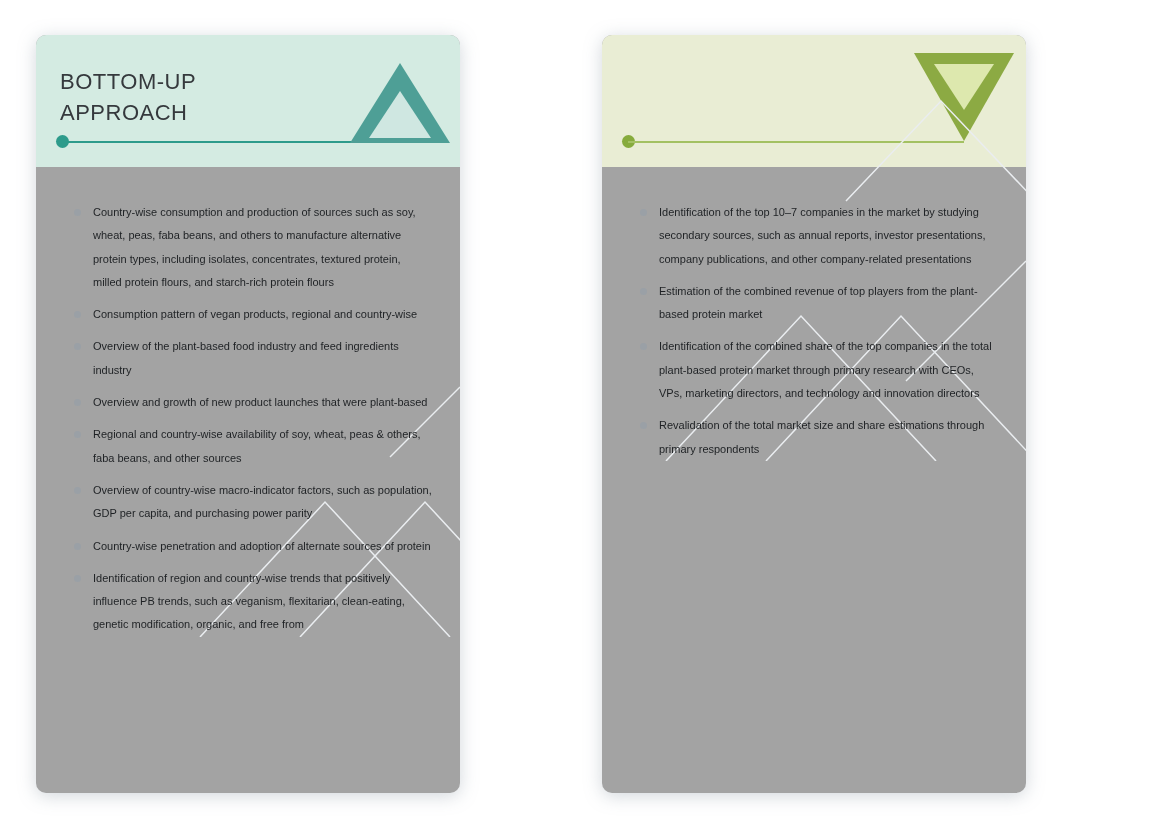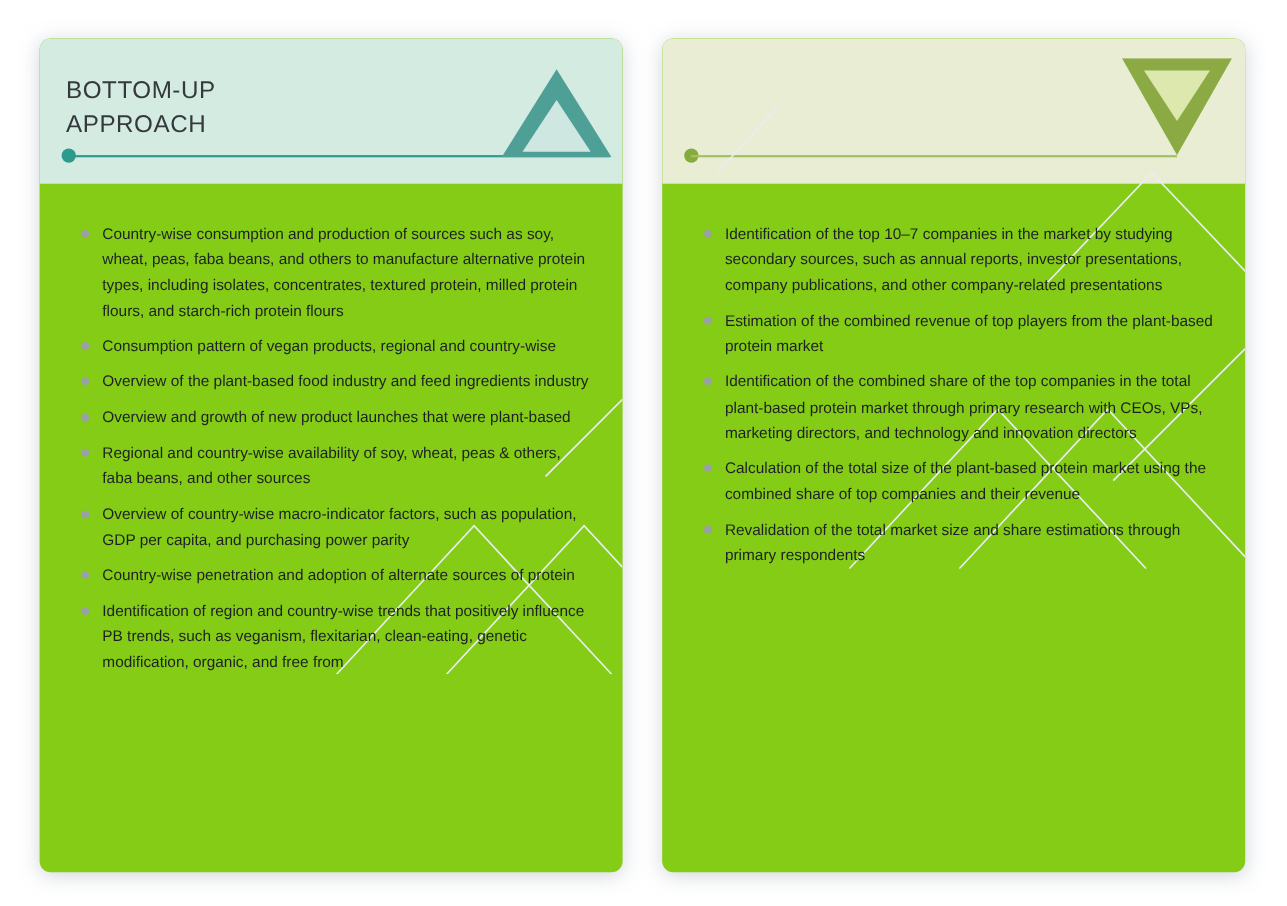--- a/index.html
+++ b/index.html
@@ -5,22 +5,22 @@
   html, body { margin: 0; padding: 0; }
   body {
     width: 1170px; height: 824px;
     background: #ffffff;
     font-family: "Liberation Sans", sans-serif;
     overflow: hidden;
   }
   .stage { position: relative; width: 1170px; height: 824px; }
 
   .card {
-    position: absolute; top: 35px; width: 530px; height: 758px;
-    background: #84cc16; border-radius: 10px;
+    position: absolute; top: 35px; width: 424px; height: 758px;
+    background: #a3a3a3; border-radius: 10px;
     box-shadow: 0 3px 18px rgba(125, 140, 155, 0.35);
     overflow: hidden;
   }
   .card.left  { left: 36px; }
   .card.right { left: 602px; }
 
   .card-header { position: relative; height: 132px; background: var(--hbg); }
 
   .panel-title {
     position: absolute; left: 24px; top: 31px; width: 200px;
@@ -43,21 +43,21 @@
 
   .tri { position: absolute; }
   .left  .tri { right: 10px; top: 28px; }
   .right .tri { right: 12px; top: 18px; }
 
   .card-body { position: relative; padding: 34px 28px 0 38px; }
 
   ul.bullets { list-style: none; margin: 0; padding: 0; position: relative; z-index: 1; }
   ul.bullets li {
     display: flex; gap: 12px; margin-bottom: 9px;
-    font-size: 14px; line-height: 23.3px; color: #1e2124;
+    font-size: 11px; line-height: 23.3px; color: #1e2124;
   }
   ul.bullets .dot {
     flex: 0 0 auto; width: 7px; height: 7px; border-radius: 50%;
     background: #9aa0a6; margin-top: 8px;
   }
 
   .watermark {
     position: absolute; bottom: 0; right: 0; z-index: 0;
     pointer-events: none;
   }
@@ -146,23 +146,19 @@
         <li>
             <span class="dot"></span>
             <span>Estimation of the combined revenue of top players from the plant-based protein market</span>
           </li>
         <li>
             <span class="dot"></span>
             <span>Identification of the combined share of the top companies in the total plant-based protein market through primary research with CEOs, VPs, marketing directors, and technology and innovation directors</span>
           </li>
         <li>
             <span class="dot"></span>
-            <span>Calculation of the total size of the plant-based protein market using the combined share of top companies and their revenue</span>
-          </li>
-        <li>
-            <span class="dot"></span>
             <span>Revalidation of the total market size and share estimations through primary respondents</span>
           </li>
       </ul>
     </div>
   </div>
 
 </div>
 
 </body></html>

